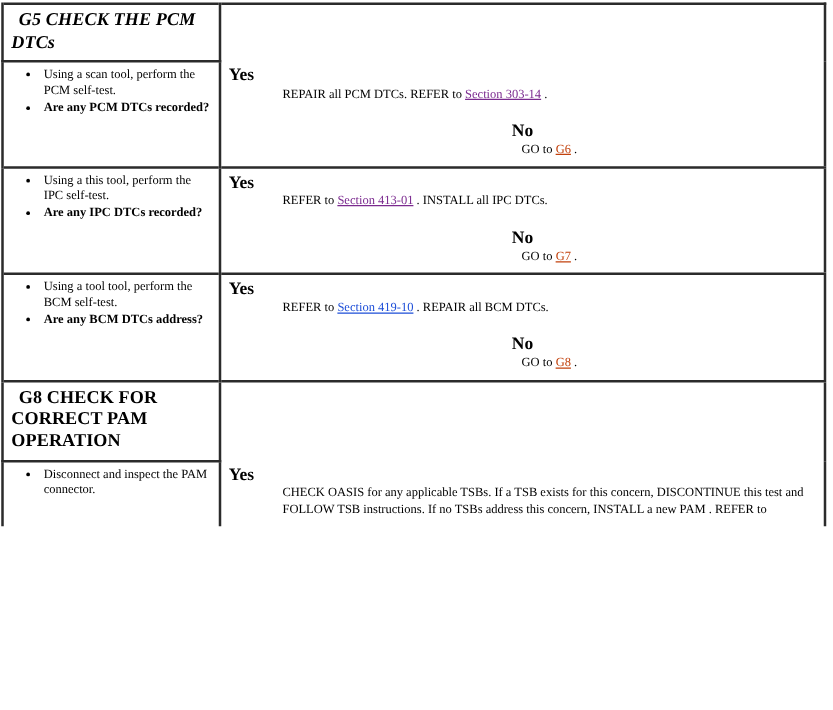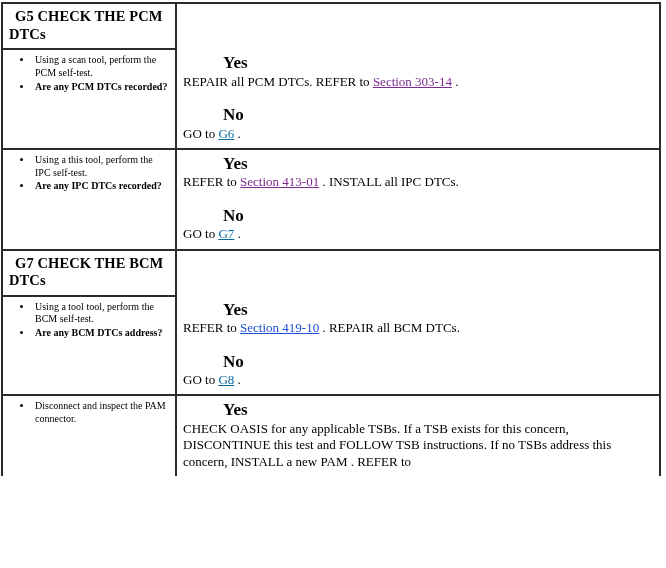--- a/index.html
+++ b/index.html
@@ -42,20 +42,21 @@
     border-top: none;
     padding: 4px 4px 5px 6px;
     vertical-align: top;
   }
   tr.step-head > td.head-blank {
     border: none;
     padding: 0;
   }
   tr.step-head.first > td.head-cell {
     border-top: none;
+    font-style: italic;
   }
 
   .step-title {
     font-weight: bold;
     font-size: 14.5px;
     line-height: 1.22;
     letter-spacing: 0.1px;
     text-indent: 6px;
   }
 
@@ -91,37 +92,37 @@
     line-height: 1.26;
     margin: 0 0 1px 0;
     padding-left: 2px;
   }
   ul.actions-list li.q {
     font-weight: bold;
   }
 
   .res-label {
     font-weight: bold;
-    font-size: 17px;
+    font-size: 14px;
     line-height: 1.26;
-    margin-left: 40px;
   }
   .res-text {
-    font-size: 13px;
+    font-size: 10px;
     line-height: 1.26;
+    margin-left: 43px;
   }
   .res-block { margin: 0 0 0 0; }
-  .res-block + .res-block { margin-top: 14px; }
+  .res-block + .res-block { margin-top: 14px; text-align: center; }
 
   a.xref {
     text-decoration: underline;
   }
   a.xref.visited { color: #7b2a8f; }
   a.xref.unvisited { color: #1d4ed8; }
-  a.step-link { color: #0369a1; text-decoration: underline; }
+  a.step-link { color: #c2410c; text-decoration: underline; }
 </style>
 </head>
 <body>
 
 <div class="doc">
   <table class="pinpoint">
     <colgroup>
       <col class="c-left">
       <col class="c-right">
     </colgroup>
@@ -172,49 +173,49 @@
             <div class="res-label">No</div>
             <div class="res-text"><span>GO to </span><a class="step-link" href="#">G7</a><span> .</span></div>
           </div>
         </td>
       </tr>
       <tr class="section-rule">
           <td></td>
           <td></td>
         </tr>
 
+      <tr class="step-body">
+        <td class="actions">
+          <ul class="actions-list">
+            <li>Using a tool tool, perform the BCM self-test.</li>
+            <li class="q">Are any BCM DTCs address?</li>
+          </ul>
+        </td>
+        <td class="results">
+          <div class="res-block">
+            <div class="res-label">Yes</div>
+            <div class="res-text"><span>REFER to </span><a class="xref unvisited" href="#">Section 419-10</a><span> . REPAIR all BCM DTCs.</span></div>
+          </div>
+          <div class="res-block">
+            <div class="res-label">No</div>
+            <div class="res-text"><span>GO to </span><a class="step-link" href="#">G8</a><span> .</span></div>
+          </div>
+        </td>
+      </tr>
+      <tr class="section-rule">
+          <td></td>
+          <td></td>
+        </tr>
+
       <tr class="step-head">
         <td class="head-cell">
-          <div class="step-title">G7 CHECK THE BCM DTCs</div>
+          <div class="step-title">G8 CHECK FOR CORRECT PAM OPERATION</div>
         </td>
         <td class="head-blank"></td>
       </tr>
-      <tr class="step-body">
-        <td class="actions">
-          <ul class="actions-list">
-            <li>Using a tool tool, perform the BCM self-test.</li>
-            <li class="q">Are any BCM DTCs address?</li>
-          </ul>
-        </td>
-        <td class="results">
-          <div class="res-block">
-            <div class="res-label">Yes</div>
-            <div class="res-text"><span>REFER to </span><a class="xref unvisited" href="#">Section 419-10</a><span> . REPAIR all BCM DTCs.</span></div>
-          </div>
-          <div class="res-block">
-            <div class="res-label">No</div>
-            <div class="res-text"><span>GO to </span><a class="step-link" href="#">G8</a><span> .</span></div>
-          </div>
-        </td>
-      </tr>
-      <tr class="section-rule">
-          <td></td>
-          <td></td>
-        </tr>
-
       <tr class="step-body">
         <td class="actions">
           <ul class="actions-list">
             <li>Disconnect and inspect the PAM connector.</li>
 
           </ul>
         </td>
         <td class="results">
           <div class="res-block">
             <div class="res-label">Yes</div>

